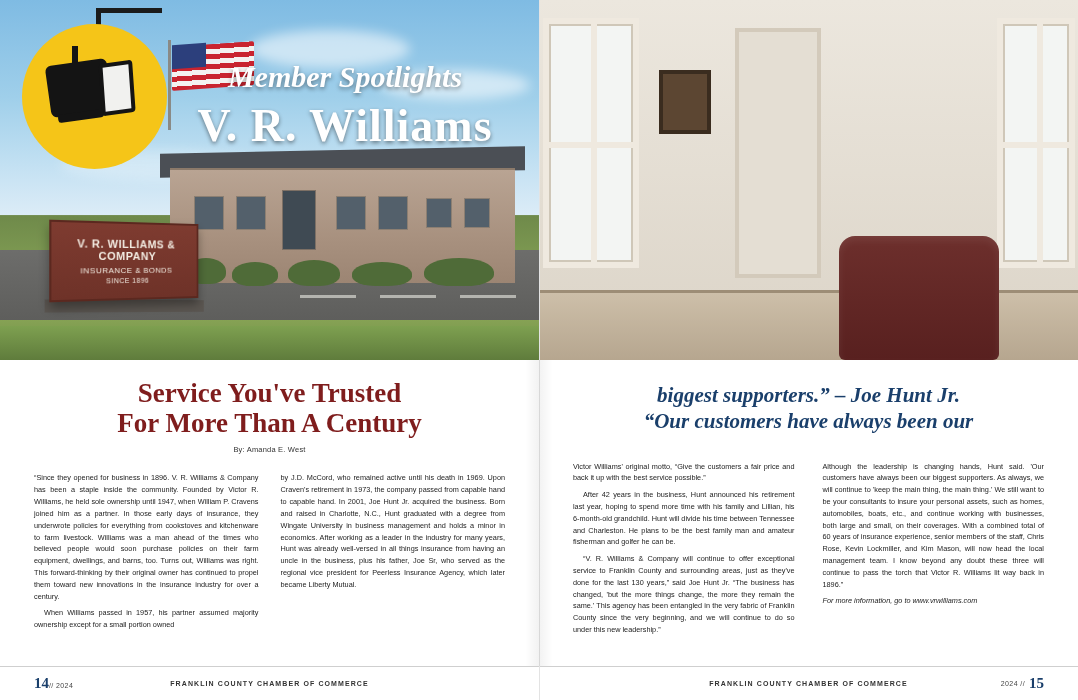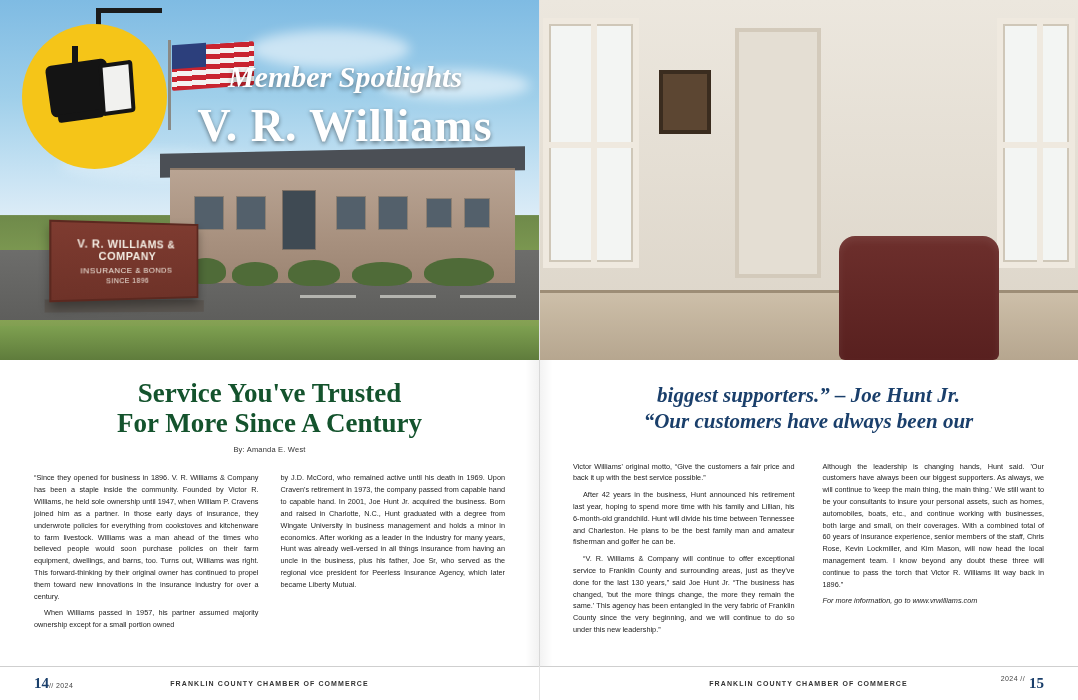--- a/index.html
+++ b/index.html
@@ -141,21 +141,21 @@
     background: linear-gradient(to bottom,#6d2f2c 0%, #58201f 100%);
     border-radius:16px 16px 6px 6px;
     box-shadow: inset 0 4px 8px rgba(255,255,255,.08);
   }
   .person { position:absolute; bottom:0; }
 
   
   .content { position:absolute; left:0; top:360px; width:539px; height:340px; padding:0 34px; }
   .headline {
     font-family:"Liberation Serif", serif;
-    font-weight:bold; color:#14532d;
+    font-weight:bold; color:#7f1d1d;
     font-size:27px; line-height:1.12; text-align:center; margin-top:18px;
   }
   .byline { font-size:7.5px; color:#333; text-align:center; margin-top:7px; letter-spacing:.2px; }
   .pullquote {
     font-family:"Liberation Serif", serif;
     font-weight:bold; font-style:italic; color:#1a3f6b;
     font-size:21px; line-height:1.25; text-align:center; margin-top:22px;
   }
   .cols { display:flex; gap:22px; margin-top:18px; }
   .col { width:50%; }
@@ -172,21 +172,21 @@
     border-top:1px solid #cfcfcf;
     display:flex; align-items:center; padding:0 34px;
   }
   .footer-left { display:flex; align-items:baseline; gap:0; }
   .pagenum { font-family:"Liberation Serif", serif; font-weight:bold; font-size:15px; color:#1a3f6b; }
   .pageyear { font-size:7px; color:#444; letter-spacing:.4px; }
   .footer-center {
     position:absolute; left:0; right:0; text-align:center;
     font-size:7px; font-weight:bold; color:#333; letter-spacing:1.1px;
   }
-  .footer-right { margin-left:auto; display:flex; align-items:flex-start; gap:4px; }
+  .footer-right { margin-left:auto; display:flex; align-items:center; gap:4px; }
   .gutter { position:absolute; left:539px; top:0; width:1px; height:700px; background:#e3e3e3; }
   .gutter-shade { position:absolute; left:525px; top:360px; width:28px; height:306px;
     background: linear-gradient(to right, rgba(0,0,0,0) 0%, rgba(0,0,0,0.05) 50%, rgba(0,0,0,0) 100%); }
 </style>
 </head>
 <body>
 
 <div class="spread">
 
   <div class="page page-left">
@@ -245,21 +245,21 @@
 
       <div class="hero-title-wrap">
         <div class="member-spotlights">Member Spotlights</div>
         <div class="vr-williams">V. R. Williams</div>
       </div>
     </div>
 
     <div class="content">
       <div class="headline">
         <div>Service You've Trusted</div>
-        <div>For More Since A Century</div>
+        <div>For More Than A Century</div>
       </div>
       <div class="byline">By: Amanda E. West</div>
 
       <div class="cols">
         <div class="col">
           <p class="noindent">“Since they opened for business in 1896. V. R. Williams &amp; Company has been a staple inside the community. Founded by Victor R. Williams, he held sole ownership until 1947, when William P. Cravens joined him as a partner. In those early days of insurance, they underwrote policies for everything from cookstoves and kitchenware to farm livestock. Williams was a man ahead of the times who believed people would soon purchase policies on their farm equipment, dwellings, and barns, too. Turns out, Williams was right. This forward-thinking by their original owner has continued to propel them toward new innovations in the insurance industry for over a century.</p>
           <p>When Williams passed in 1957, his partner assumed majority ownership except for a small portion owned</p>
         </div>
         <div class="col">
           <p class="noindent">by J.D. McCord, who remained active until his death in 1969. Upon Craven's retirement in 1973, the company passed from capable hand to capable hand. In 2001, Joe Hunt Jr. acquired the business. Born and raised in Charlotte, N.C., Hunt graduated with a degree from Wingate University in business management and holds a minor in economics. After working as a leader in the industry for many years, Hunt was already well-versed in all things insurance from having an uncle in the business, plus his father, Joe Sr, who served as the regional vice president for Peerless Insurance Agency, which later became Liberty Mutual.</p>

